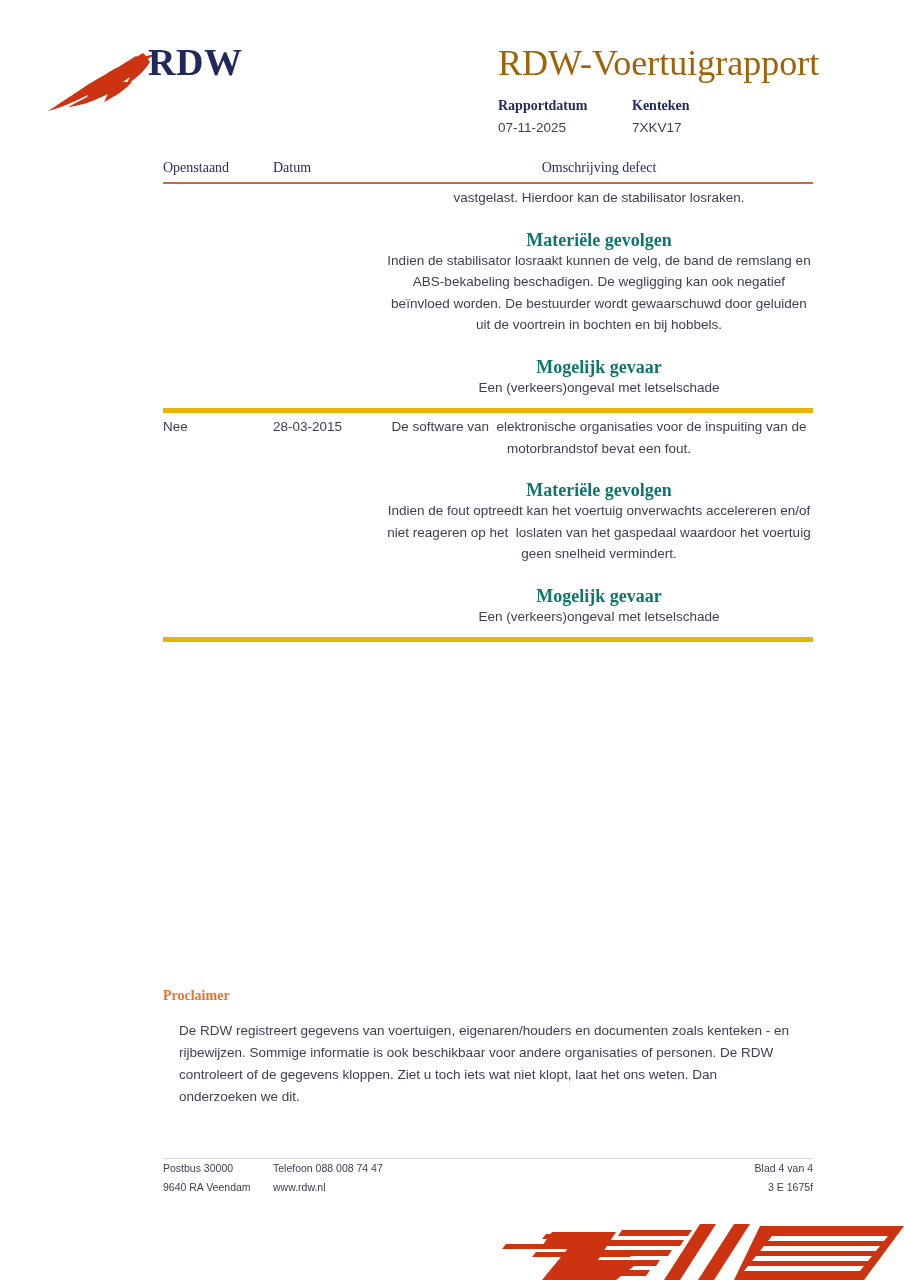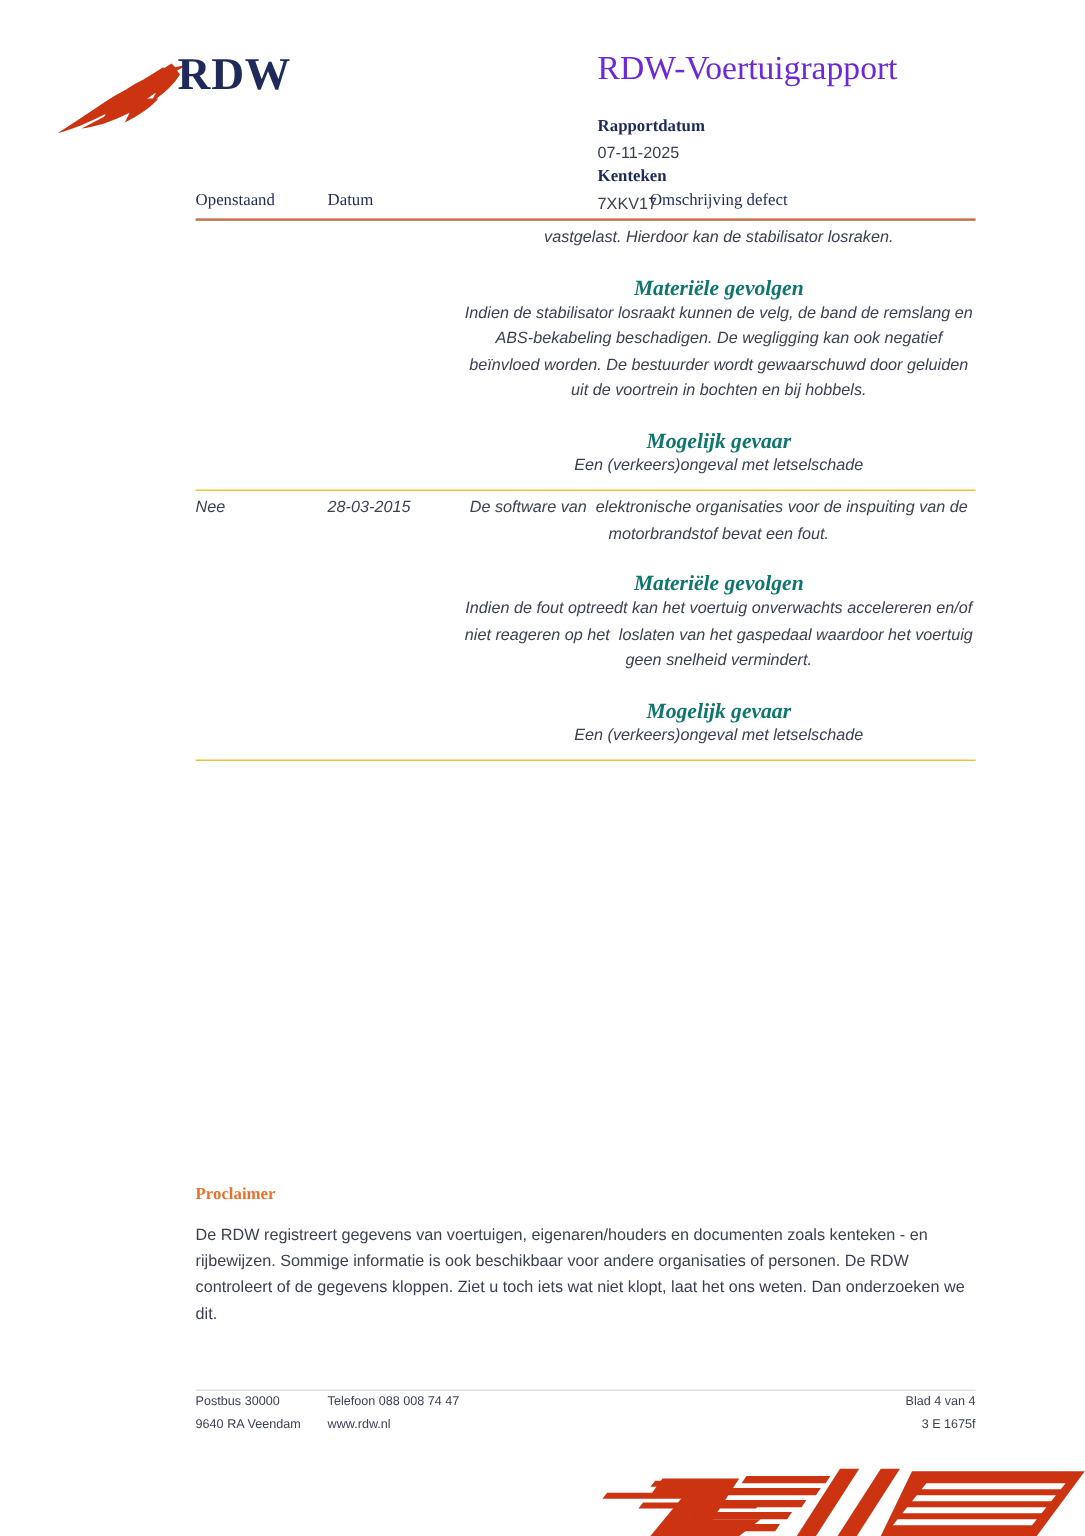--- a/index.html
+++ b/index.html
@@ -45,35 +45,34 @@
     font-weight: 700;
     letter-spacing: 0.5px;
     color: #1f2a5a;
   }
 
   .doc-title {
     position: absolute;
     left: 498px;
     top: 42px;
     font-family: "Liberation Serif", serif;
-    font-size: 28px;
+    font-size: 36px;
     font-weight: 400;
-    color: #6d28d9;
+    color: #a16207;
     white-space: nowrap;
   }
 
   .meta {
     position: absolute;
     left: 498px;
     top: 96px;
     width: 330px;
   }
   .meta-row {
     display: flex;
-    flex-direction: column;
   }
   .meta-col {
     width: 134px;
   }
   .meta-label {
     font-family: "Liberation Serif", serif;
     font-weight: 700;
     font-size: 14px;
     color: #1f2a5a;
     line-height: 20px;
@@ -103,24 +102,23 @@
 
   .th {
     font-family: "Liberation Serif", serif;
     font-weight: 400;
     font-size: 14px;
     color: #1f2a5a;
   }
 
   .trow {
     display: flex;
-    border-bottom: 1px solid #eab308;
+    border-bottom: 5px solid #eab308;
     padding-top: 3px;
     padding-bottom: 10px;
-    font-style: italic;
   }
   .cell {
     font-size: 13.5px;
     line-height: 21.5px;
     color: #3a3f52;
   }
   .desc-para {
     margin: 0;
     white-space: pre-wrap;
   }
@@ -149,21 +147,21 @@
     width: 650px;
   }
   .proclaimer-title {
     font-family: "Liberation Serif", serif;
     font-weight: 700;
     font-size: 14px;
     color: #e8722c;
     margin: 0 0 14px 0;
   }
   .proclaimer-body {
-    margin: 0;
+    margin: 16px;
     font-size: 13.5px;
     line-height: 22px;
     color: #3a3f52;
   }
 
   
   .footer {
     position: absolute;
     left: 163px;
     top: 1158px;

